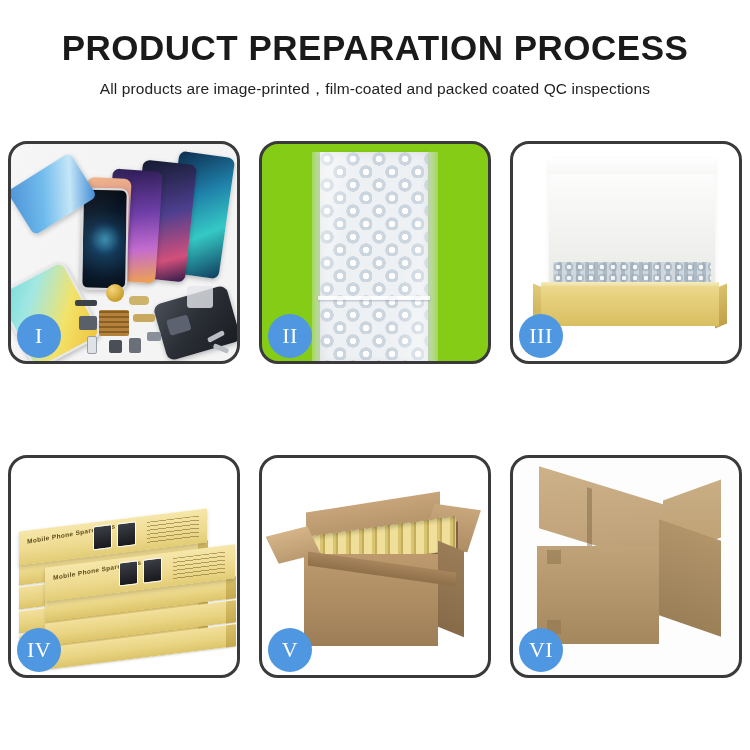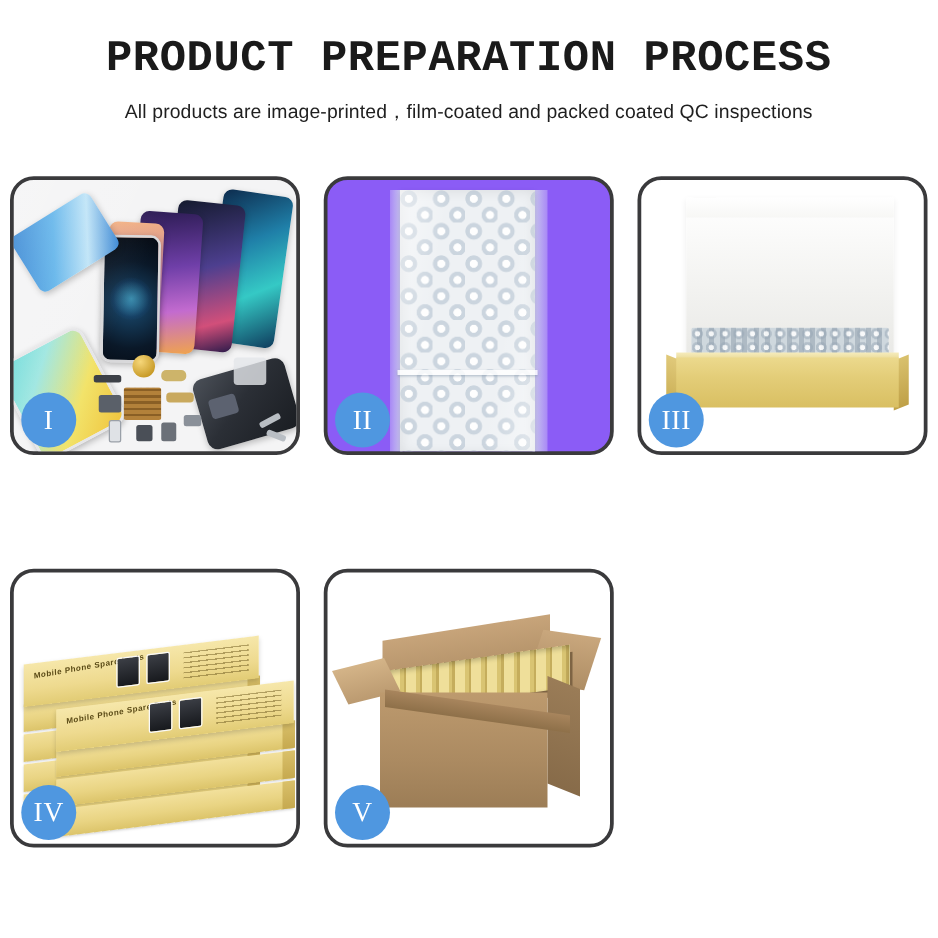--- a/index.html
+++ b/index.html
@@ -7,21 +7,21 @@
     width: 750px; height: 750px;
     background: #ffffff;
     font-family: "Liberation Sans", sans-serif;
     overflow: hidden;
   }
   .page { position: relative; width: 750px; height: 750px; background: #fff; }
 
   
   .header { width: 750px; padding-top: 28px; text-align: center; }
   .title {
-    font-family: Liberation Mono, monospace;
+    font-family: Liberation Sans, sans-serif;
     font-size: 35px; font-weight: 700; letter-spacing: 0.5px;
     color: #1a1a1a; line-height: 1.12; white-space: nowrap;
   }
   .subtitle {
     margin-top: 12px;
     font-family: "Liberation Sans", sans-serif;
     font-size: 15.5px; font-weight: 400; color: #1f1f1f;
     letter-spacing: 0.1px; white-space: nowrap;
   }
 
@@ -111,21 +111,21 @@
          border:1px solid #9aa0a8; }
   .pt10{ left: 136px; top: 188px; width: 14px; height: 9px; background:#8a9099; border-radius:2px; }
   .pt11{ left: 196px; top: 190px; width: 18px; height: 5px; background:#b9bec4; border-radius:2px;
          transform: rotate(-28deg); }
   .pt12{ left: 202px; top: 202px; width: 16px; height: 5px; background:#b9bec4; border-radius:2px;
          transform: rotate(22deg); }
   .pt13{ left: 176px; top: 142px; width: 26px; height: 22px; background:#e3e6ea; border-radius:3px;
          opacity:.8; }
 
   
-  .p2 { background: #8b5cf6; }
+  .p2 { background: #84cc16; }
   .bubble-wrap {
     position: absolute; left: 58px; top: 8px; width: 108px; height: 212px;
     background: #eef1f4;
     box-shadow: 0 0 10px rgba(0,0,0,.10) inset, 0 1px 4px rgba(0,0,0,.10);
   }
   .bubble-wrap::before {
     content: ""; position: absolute; inset: 0;
     background-image:
       radial-gradient(circle at 7px 7px, rgba(255,255,255,.95) 0 3px, rgba(175,190,205,.55) 3.5px 6.4px, rgba(0,0,0,0) 7px),
       radial-gradient(circle at 20px 20px, rgba(255,255,255,.95) 0 3px, rgba(175,190,205,.55) 3.5px 6.4px, rgba(0,0,0,0) 7px);
@@ -363,15 +363,27 @@
         <div class="c5-inner"></div>
         <div class="c5-goods"></div>
         <div class="flap f-left"></div>
         <div class="c5-side"></div>
         <div class="c5-body"></div>
         <div class="flap f-front"></div>
       </div>
       <div class="badge">V</div>
     </div>
 
+    <div class="panel p6">
+      <div class="photo">
+        <div class="c6-top"></div>
+        <div class="c6-top2"></div>
+        <div class="c6-seam"></div>
+        <div class="c6-side"></div>
+        <div class="c6-front"></div>
+        <div class="tape tape-a"></div>
+        <div class="tape tape-b"></div>
+      </div>
+      <div class="badge">VI</div>
+    </div>
 
   </div>
 </div>
 
 </body></html>

